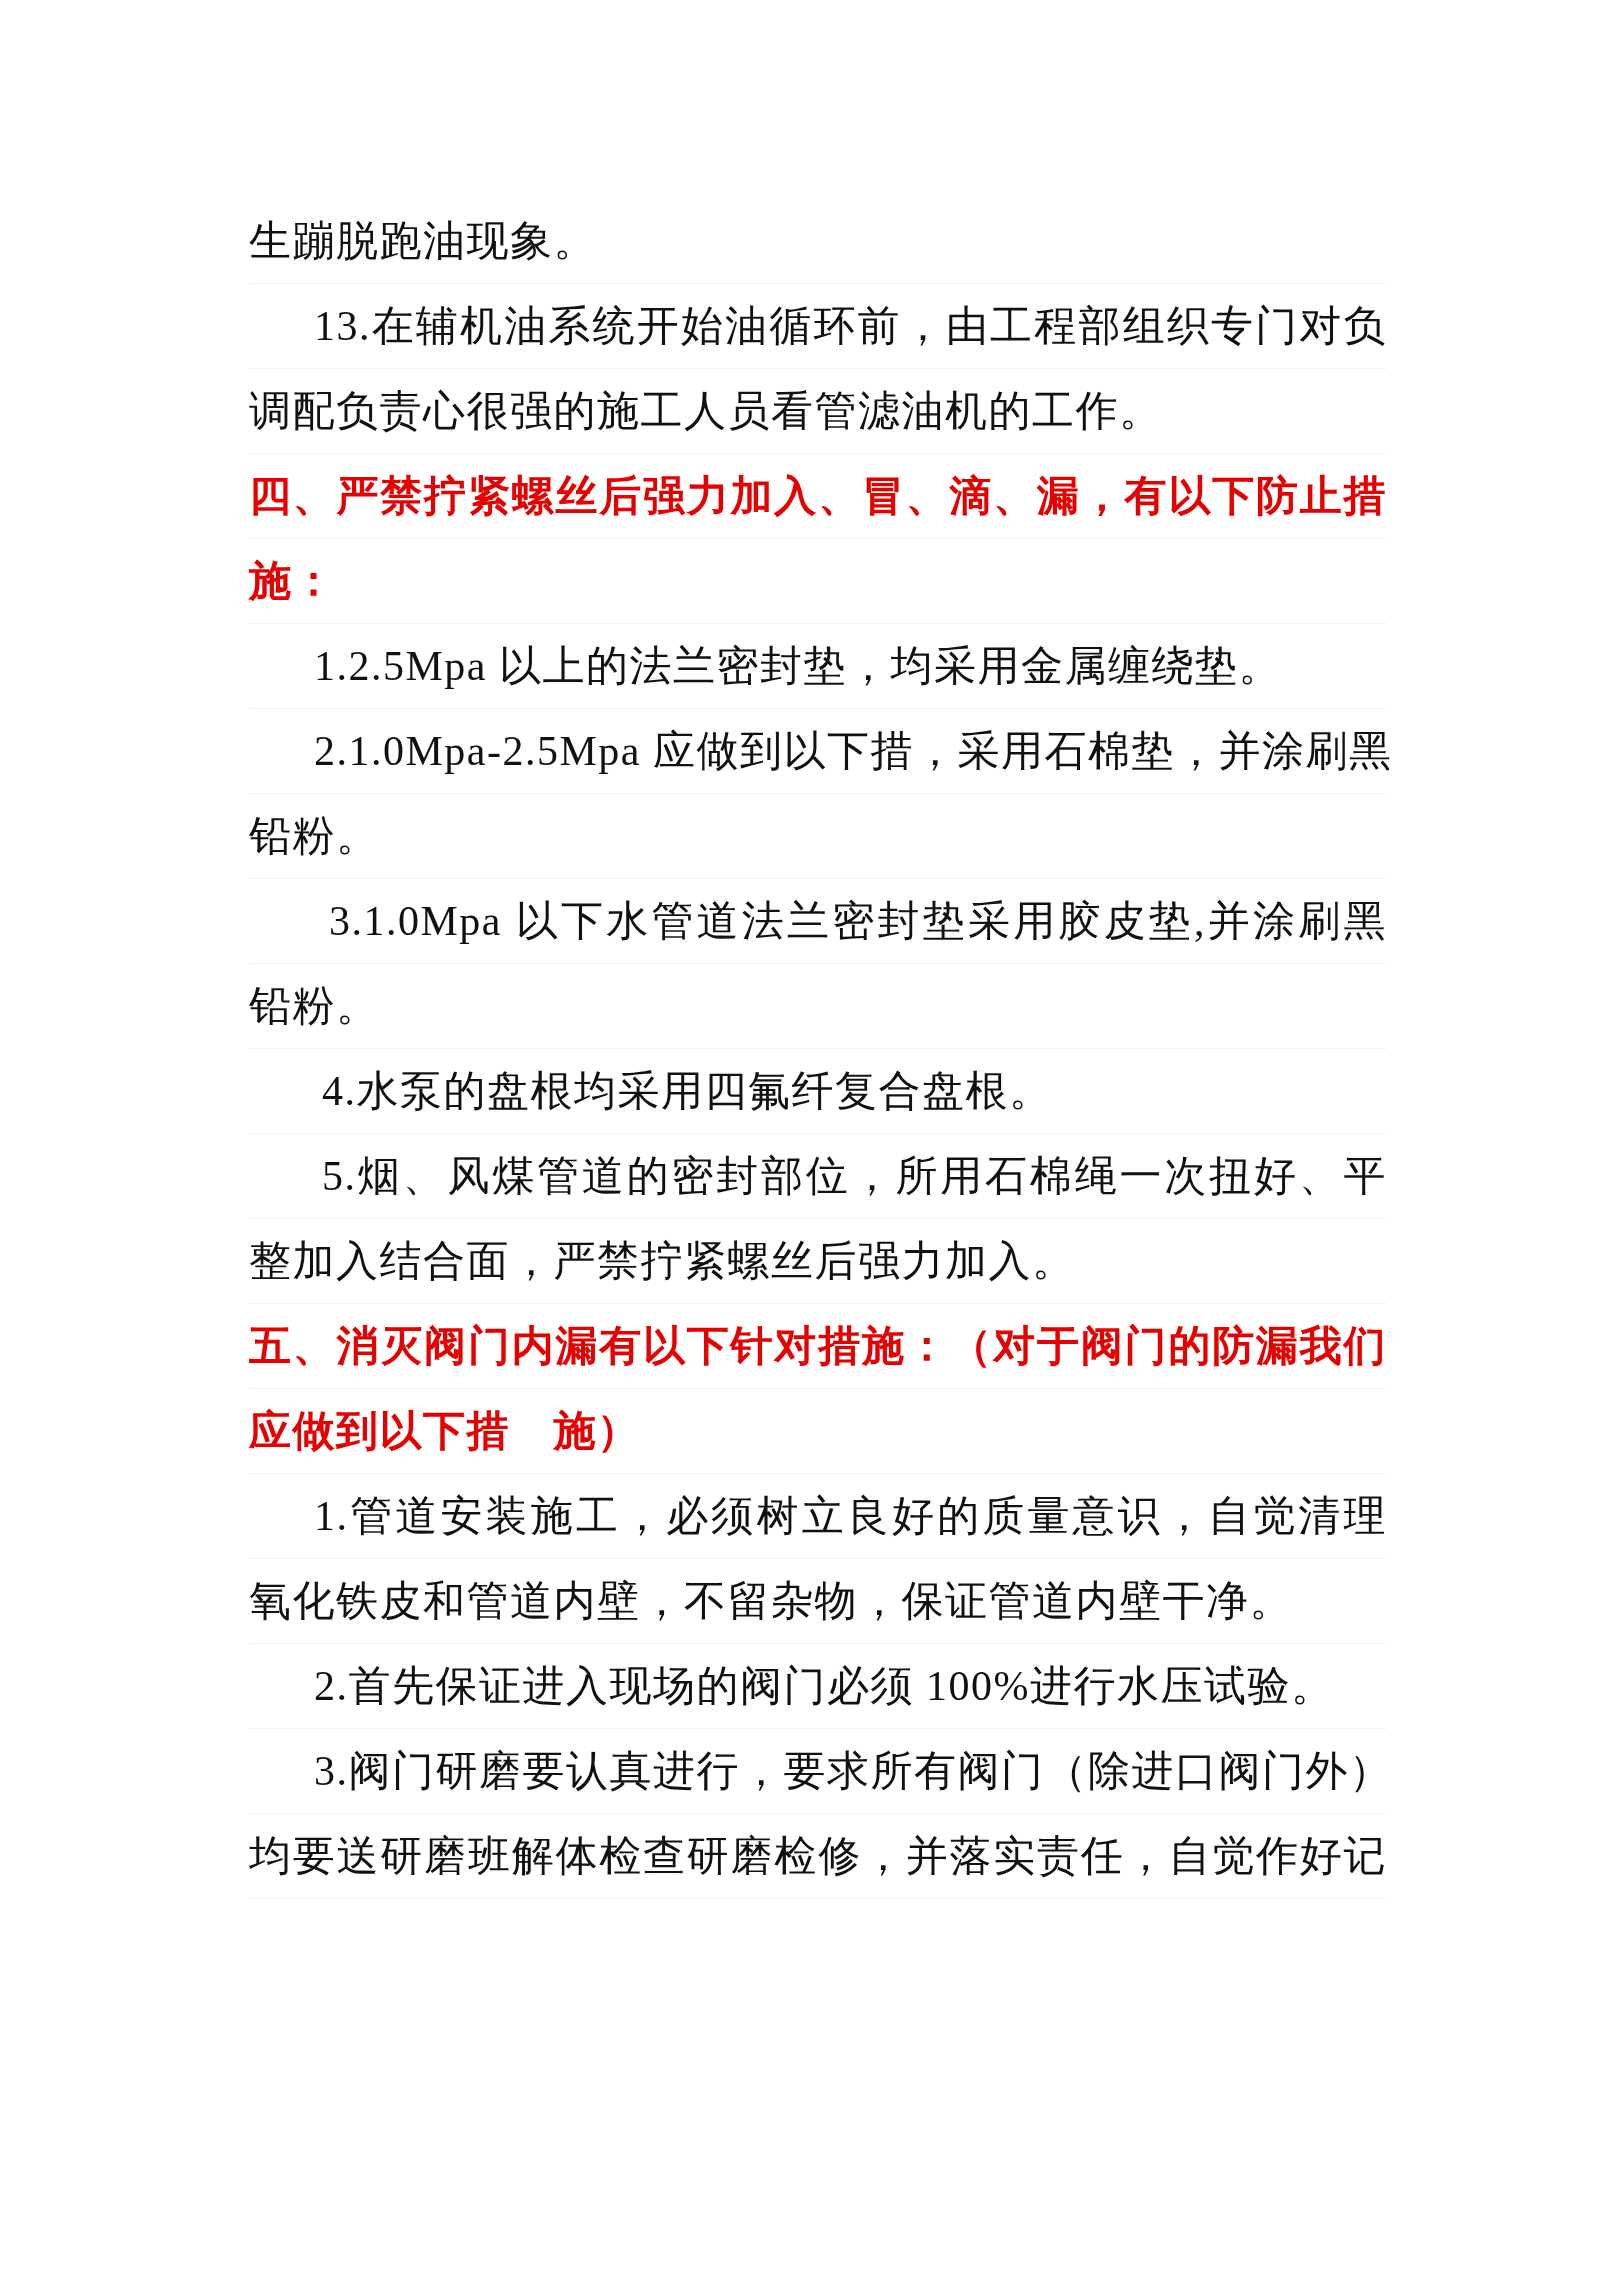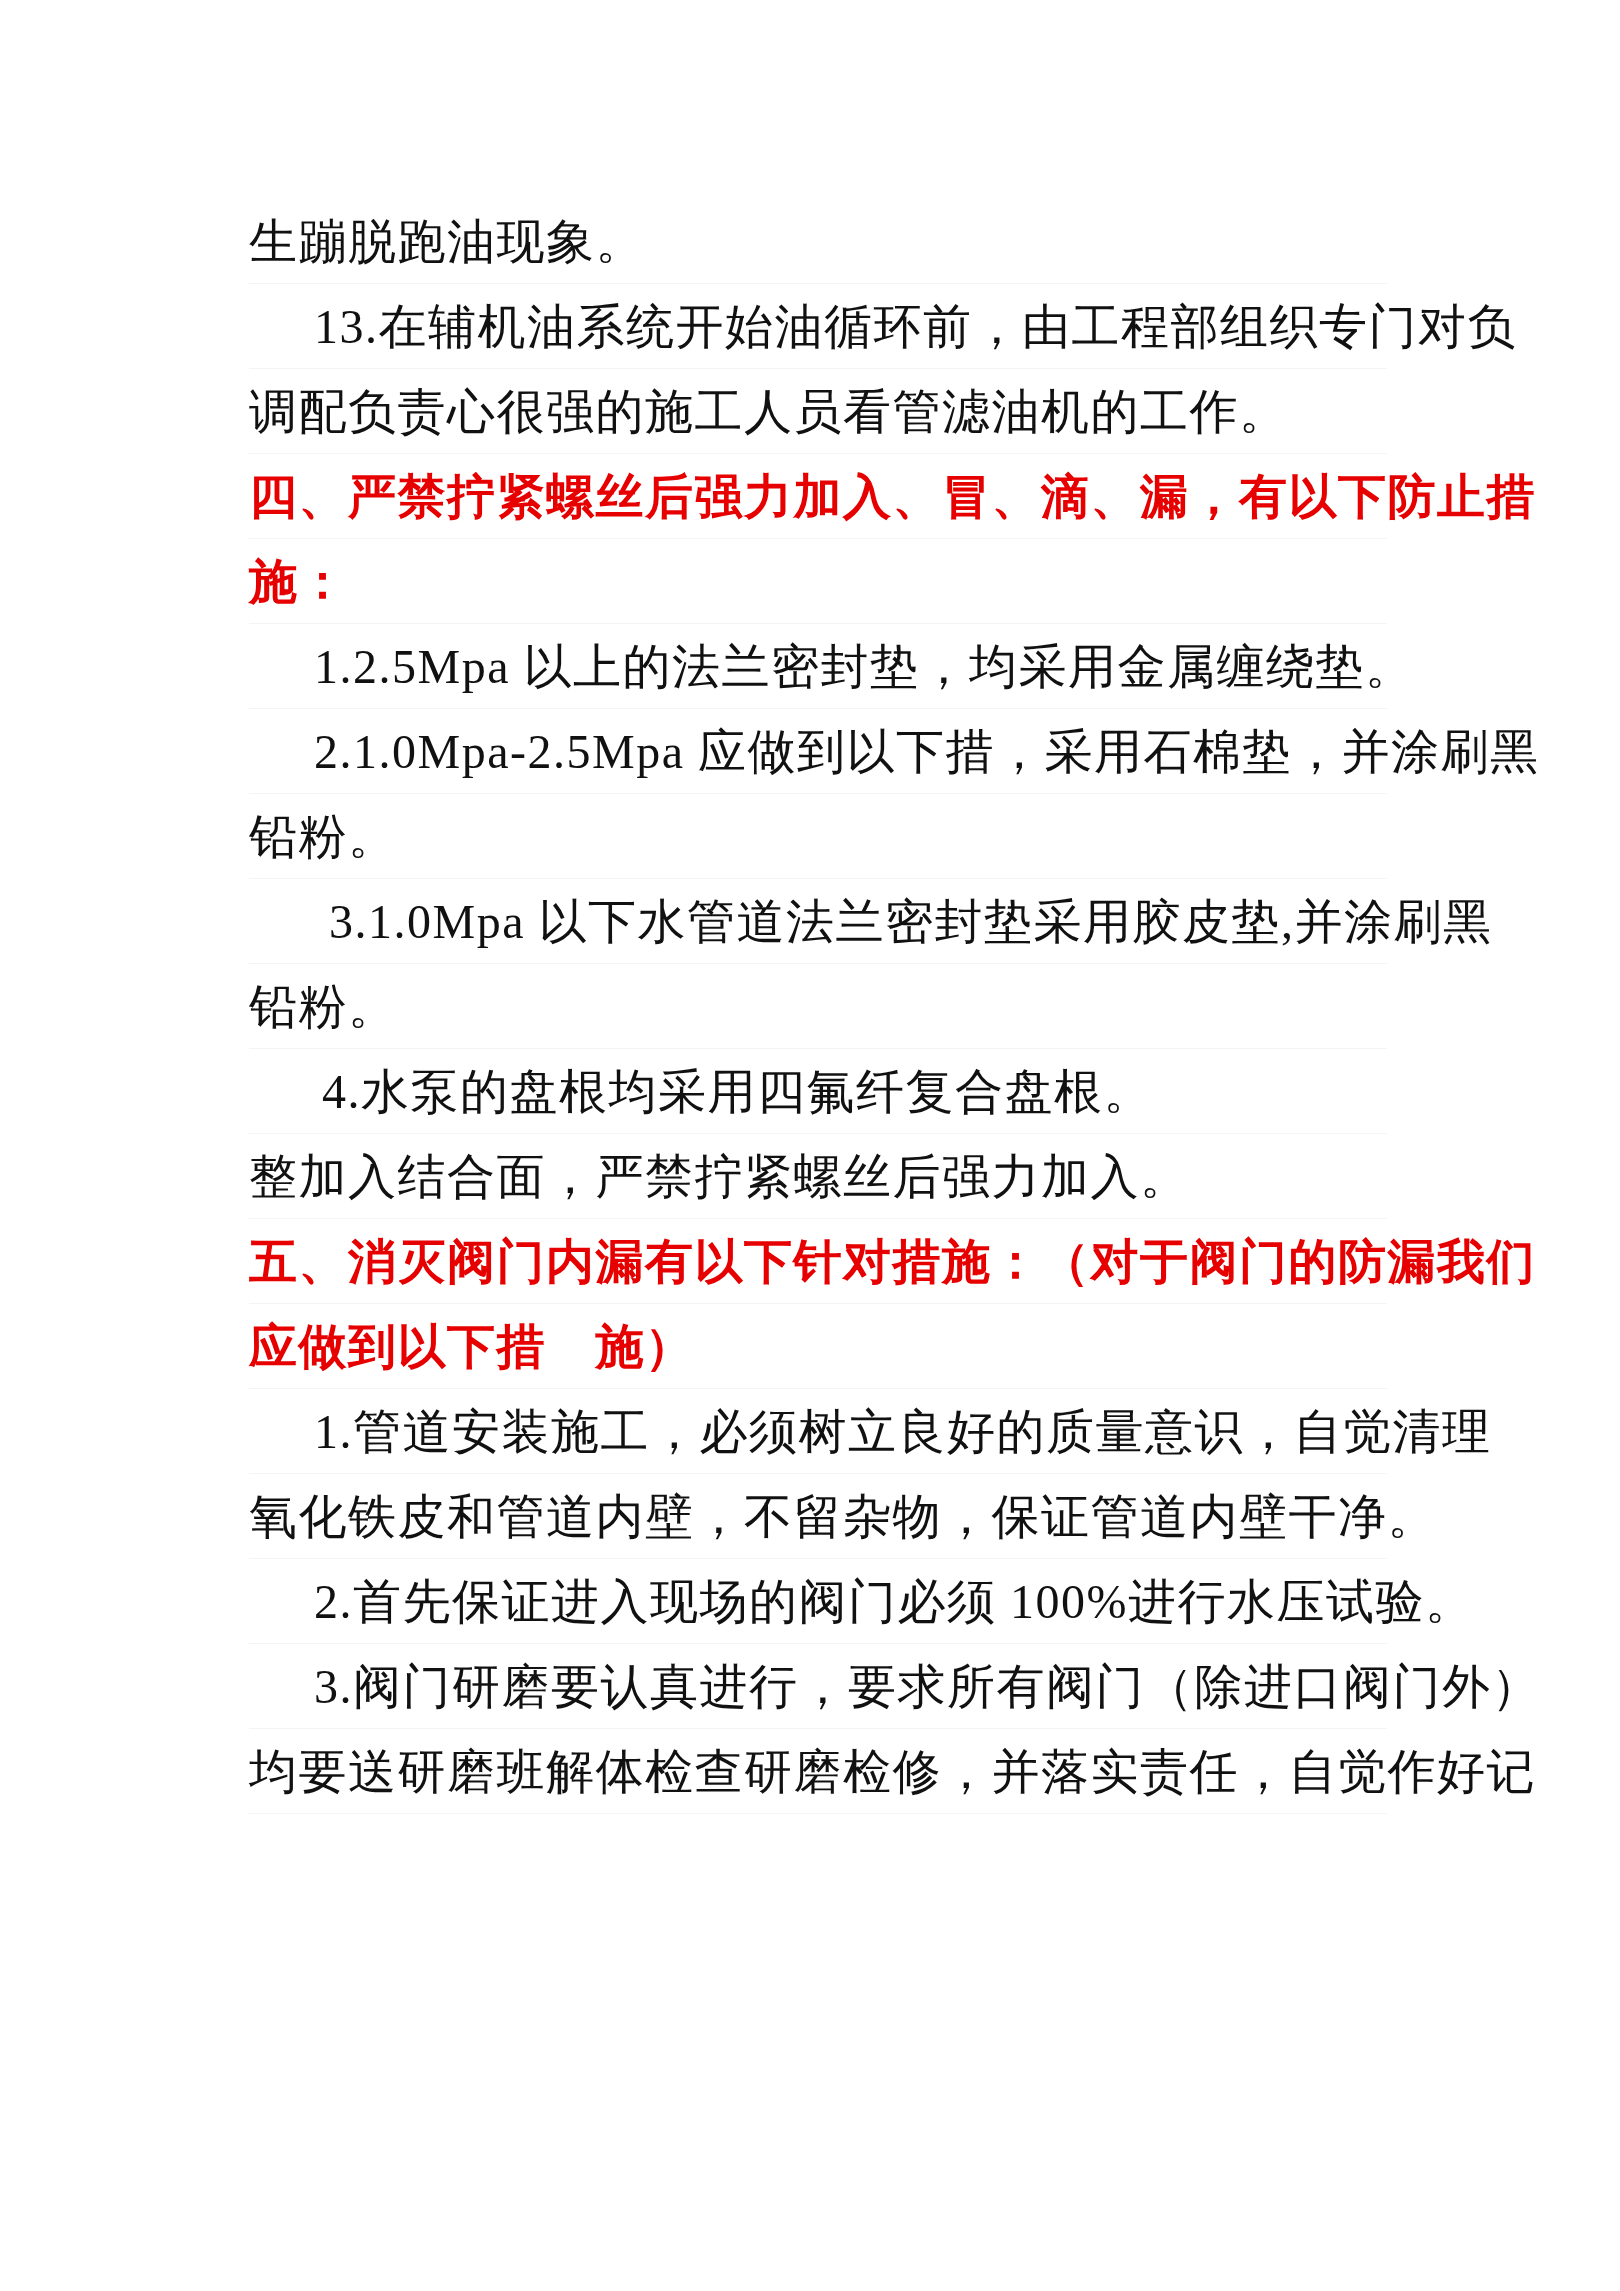--- a/index.html
+++ b/index.html
@@ -25,21 +25,21 @@
       to bottom,
       transparent 0px,
       transparent 84px,
       rgba(0,0,0,0.045) 84px,
       rgba(0,0,0,0.045) 85px
     );
   }
   .line {
     line-height: 85px;
     height: 85px;
-    font-size: 48px;
+    font-size: 42px;
     letter-spacing: 1.5px;
     color: var(--text-color, #111111);
     white-space: nowrap;
     text-align: left;
   }
   .line.heading {
     font-weight: bold;
     color: var(--heading-color, #e60000);
   }
   .line.just {
@@ -56,20 +56,21 @@
       <div class="line body just" style="text-indent: 65px;">13.在辅机油系统开始油循环前，由工程部组织专门对负</div>
       <div class="line body" style="text-indent: 0px;">调配负责心很强的施工人员看管滤油机的工作。</div>
       <div class="line heading just" style="text-indent: 0px;">四、严禁拧紧螺丝后强力加入、冒、滴、漏，有以下防止措</div>
       <div class="line heading" style="text-indent: 0px;">施：</div>
       <div class="line body" style="text-indent: 65px;">1.2.5Mpa 以上的法兰密封垫，均采用金属缠绕垫。</div>
       <div class="line body just" style="text-indent: 65px;">2.1.0Mpa-2.5Mpa 应做到以下措，采用石棉垫，并涂刷黑</div>
       <div class="line body" style="text-indent: 0px;">铅粉。</div>
       <div class="line body just" style="text-indent: 80px;">3.1.0Mpa 以下水管道法兰密封垫采用胶皮垫,并涂刷黑</div>
       <div class="line body" style="text-indent: 0px;">铅粉。</div>
       <div class="line body" style="text-indent: 73px;">4.水泵的盘根均采用四氟纤复合盘根。</div>
+      <div class="line body just" style="text-indent: 73px;">5.烟、风煤管道的密封部位，所用石棉绳一次扭好、平</div>
       <div class="line body" style="text-indent: 0px;">整加入结合面，严禁拧紧螺丝后强力加入。</div>
       <div class="line heading just" style="text-indent: 0px;">五、消灭阀门内漏有以下针对措施：（对于阀门的防漏我们</div>
       <div class="line heading" style="text-indent: 0px;">应做到以下措　施）</div>
       <div class="line body just" style="text-indent: 65px;">1.管道安装施工，必须树立良好的质量意识，自觉清理</div>
       <div class="line body" style="text-indent: 0px;">氧化铁皮和管道内壁，不留杂物，保证管道内壁干净。</div>
       <div class="line body" style="text-indent: 65px;">2.首先保证进入现场的阀门必须 100%进行水压试验。</div>
       <div class="line body just" style="text-indent: 65px;">3.阀门研磨要认真进行，要求所有阀门（除进口阀门外）</div>
       <div class="line body just" style="text-indent: 0px;">均要送研磨班解体检查研磨检修，并落实责任，自觉作好记</div>
     </div>
 </div>

